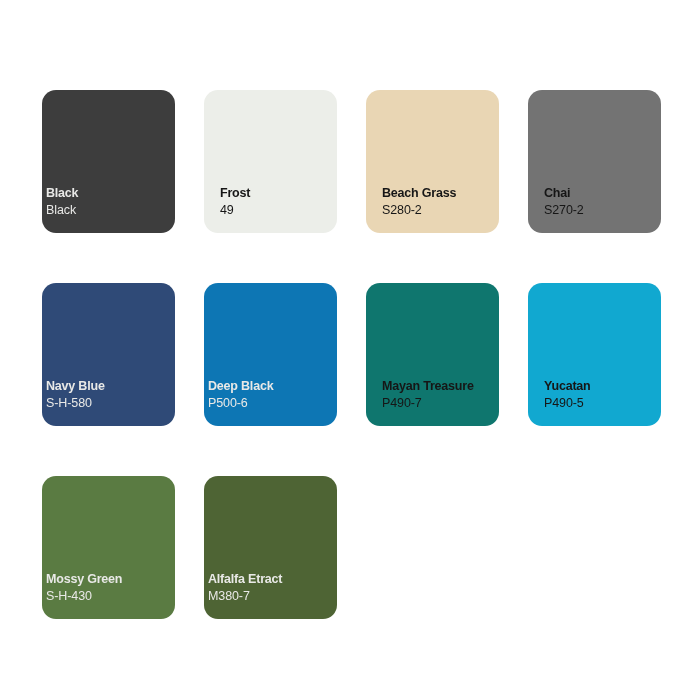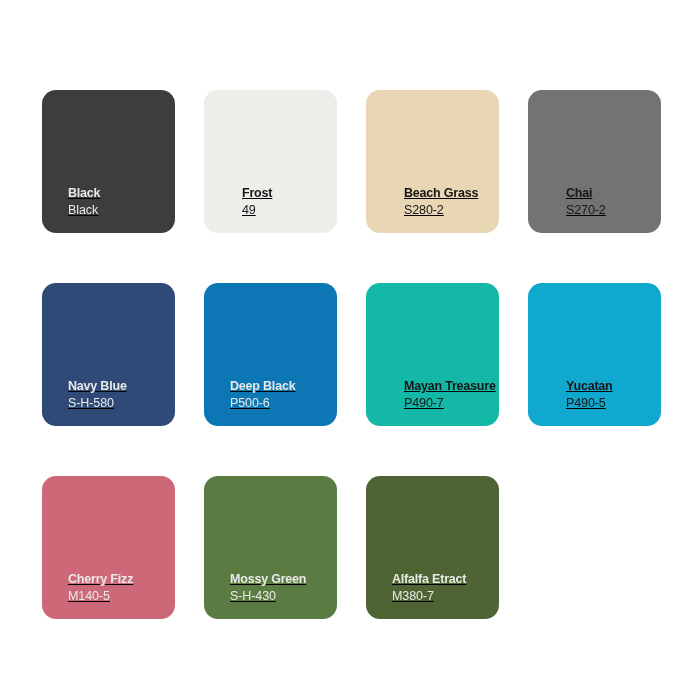--- a/index.html
+++ b/index.html
@@ -32,25 +32,24 @@
     row-gap: 50px;
   }
   .swatch {
     position: relative;
     border-radius: 14px;
     box-sizing: border-box;
     overflow: hidden;
   }
   .swatch-labels {
     position: absolute;
-    left: 26px;
+    left: 4px;
     bottom: 15px;
     right: 8px;
     line-height: 1.28;
-    text-decoration: underline;
   }
   .swatch-name {
     display: block;
     font-size: 12.5px;
     font-weight: bold;
     letter-spacing: -0.2px;
     white-space: nowrap;
   }
   .swatch-code {
     display: block;
@@ -104,36 +103,30 @@
           <span class="swatch-name">Navy Blue</span>
           <span class="swatch-code">S-H-580</span>
         </div>
       </div>
       <div class="swatch text-light" style="background: rgb(13, 118, 180);">
         <div class="swatch-labels">
           <span class="swatch-name">Deep Black</span>
           <span class="swatch-code">P500-6</span>
         </div>
       </div>
-      <div class="swatch text-dark" style="background: #14b8a6; padding-left: 48px;">
+      <div class="swatch text-dark" style="background: #0f766e; padding-left: 48px;">
         <div class="swatch-labels">
           <span class="swatch-name">Mayan Treasure</span>
           <span class="swatch-code">P490-7</span>
         </div>
       </div>
       <div class="swatch text-dark" style="background: rgb(17, 168, 208);">
         <div class="swatch-labels">
           <span class="swatch-name">Yucatan</span>
           <span class="swatch-code">P490-5</span>
-        </div>
-      </div>
-      <div class="swatch text-light" style="background: rgb(204, 104, 120);">
-        <div class="swatch-labels">
-          <span class="swatch-name">Cherry Fizz</span>
-          <span class="swatch-code">M140-5</span>
         </div>
       </div>
       <div class="swatch text-light" style="background: rgb(90, 123, 66);">
         <div class="swatch-labels">
           <span class="swatch-name">Mossy Green</span>
           <span class="swatch-code">S-H-430</span>
         </div>
       </div>
       <div class="swatch text-light" style="background: rgb(78, 100, 52);">
         <div class="swatch-labels">

